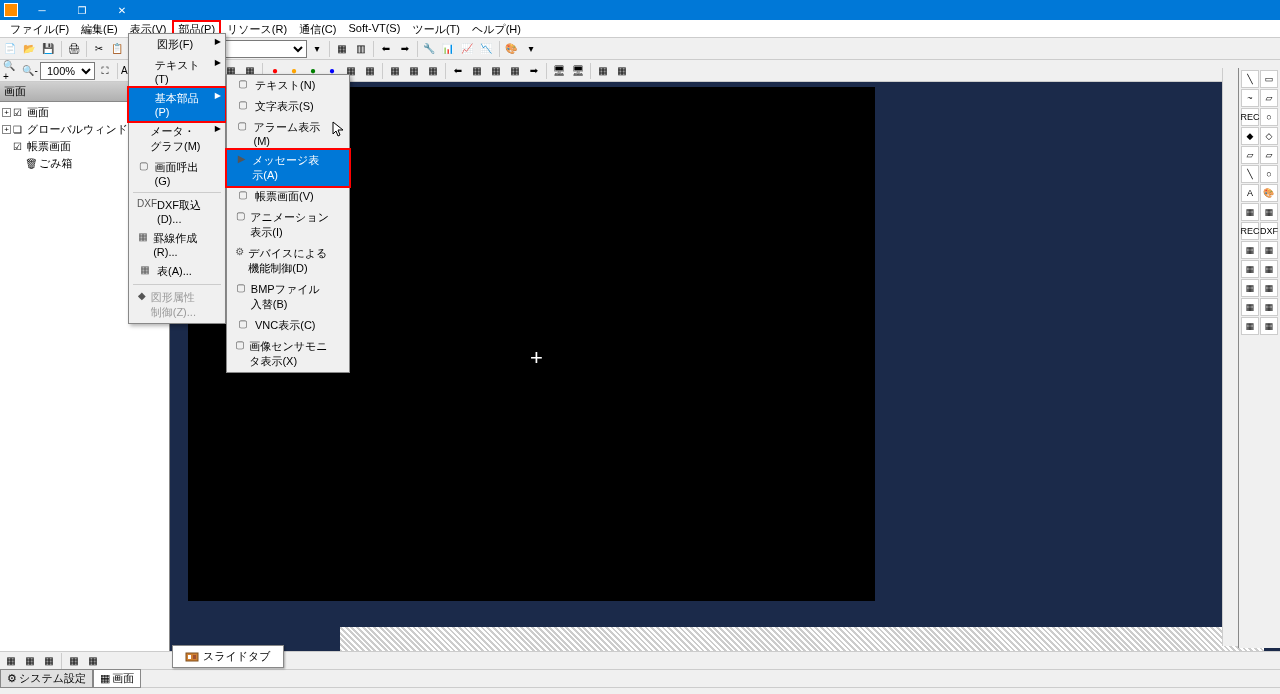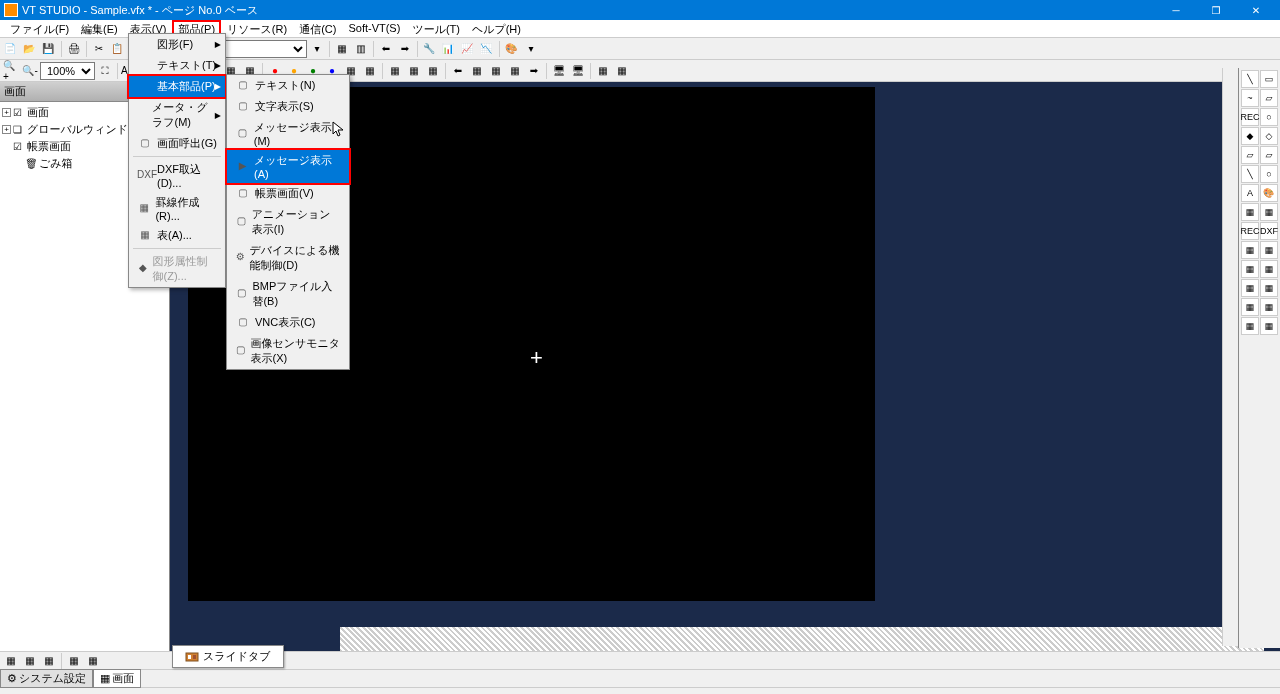--- a/index.html
+++ b/index.html
@@ -28,41 +28,40 @@
 .crosshair{position:absolute;top:345px;left:530px;color:#fff;font-size:22px;font-weight:100}
 .slide-tab{position:absolute;bottom:26px;left:172px;background:#fff;border:1px solid #888;padding:3px 12px;font-size:11px;display:flex;align-items:center;box-shadow:1px 1px 2px rgba(0,0,0,.3)}
 .slide-tab-icon{width:14px;height:14px;margin-right:4px}
 .slide-tab-icon svg{width:14px;height:14px}
 .hatch{position:absolute;bottom:0;left:170px;right:16px;height:24px;background:repeating-linear-gradient(45deg,#ccc,#ccc 2px,#fff 2px,#fff 4px)}
 .scrollbar-v{position:absolute;right:0;top:68px;width:16px;bottom:48px;background:#f0f0f0;border-left:1px solid #ccc}
 .right-strip{position:absolute;right:0;top:68px;width:42px;bottom:46px;background:#f0f0f0;border-left:1px solid #888;padding:2px;display:flex;flex-wrap:wrap;gap:1px;align-content:flex-start}
 .rs-btn{width:18px;height:18px;border:1px solid #ccc;background:#fff;font-size:9px;display:flex;align-items:center;justify-content:center}
 .dropdown{position:absolute;background:#f0f0f0;border:1px solid #888;box-shadow:2px 2px 4px rgba(0,0,0,.3);z-index:100}
 .dd1{top:33px;left:128px;width:98px}
-.dd-item{padding:3px 8px 3px 8px;display:flex;align-items:center;font-size:11px;position:relative}
+.dd-item{padding:3px 20px 3px 8px;display:flex;font-size:11px;position:relative}
 .dd-item.hl{background:#0078d7;color:#fff;outline:2px solid red}
 .dd-item.arrow::after{content:"▶";position:absolute;right:4px;font-size:8px}
 .dd-sep{height:1px;background:#ccc;margin:2px 4px}
 .dd-icon{width:16px;height:14px;margin-right:4px;font-size:10px;text-align:center;color:#555}
 .dd2{top:74px;left:226px;width:124px}
 .dd2 .dd-item.sel{background:#0078d7;color:#fff;outline:2px solid red}
 .cursor{position:absolute;top:121px;left:332px;z-index:200;pointer-events:none}
 .cursor svg{width:14px;height:18px}
 .bottom-toolbar{height:18px;background:#f0f0f0;border-top:1px solid #ccc;display:flex;align-items:center;padding:0 2px;gap:1px}
 .bottom-tabs{height:18px;background:#f0f0f0;border-top:1px solid #ccc;display:flex;align-items:center}
 .btab{padding:1px 6px;border:1px solid #888;background:#e0e0e0;font-size:11px;display:flex;align-items:center;gap:2px}
 .btab.active{background:#fff}
 .align-toolbar{height:28px;background:#f0f0f0;border-top:1px solid #ccc;display:flex;align-items:center;padding:0 2px;gap:1px}
 </style>
 </head>
 <body>
 
 <div class="title-bar">
   <div class="icon"></div>
-  <div class="title">VT STUDIO - Sample.vfx * - ページ No.0 ベース</div>
   <div class="win-btns">
     <div class="win-btn">─</div>
     <div class="win-btn">❐</div>
     <div class="win-btn close">✕</div>
   </div>
 </div>
 
 <div class="menu-bar" id="menu-bar">
     <div class="menu-item">ファイル(F)</div>
     <div class="menu-item">編集(E)</div>
@@ -269,21 +268,21 @@
     <div class="dd-item">
       <span class="dd-icon">▢</span>
       <span>テキスト(N)</span>
     </div>
     <div class="dd-item">
       <span class="dd-icon">▢</span>
       <span>文字表示(S)</span>
     </div>
     <div class="dd-item">
       <span class="dd-icon">▢</span>
-      <span>メッセージ表示(M)</span>
+      <span>アラーム表示(M)</span>
     </div>
     <div class="dd-item sel">
       <span class="dd-icon">▶</span>
       <span>メッセージ表示(A)</span>
     </div>
     <div class="dd-item">
       <span class="dd-icon">▢</span>
       <span>帳票画面(V)</span>
     </div>
     <div class="dd-item">

